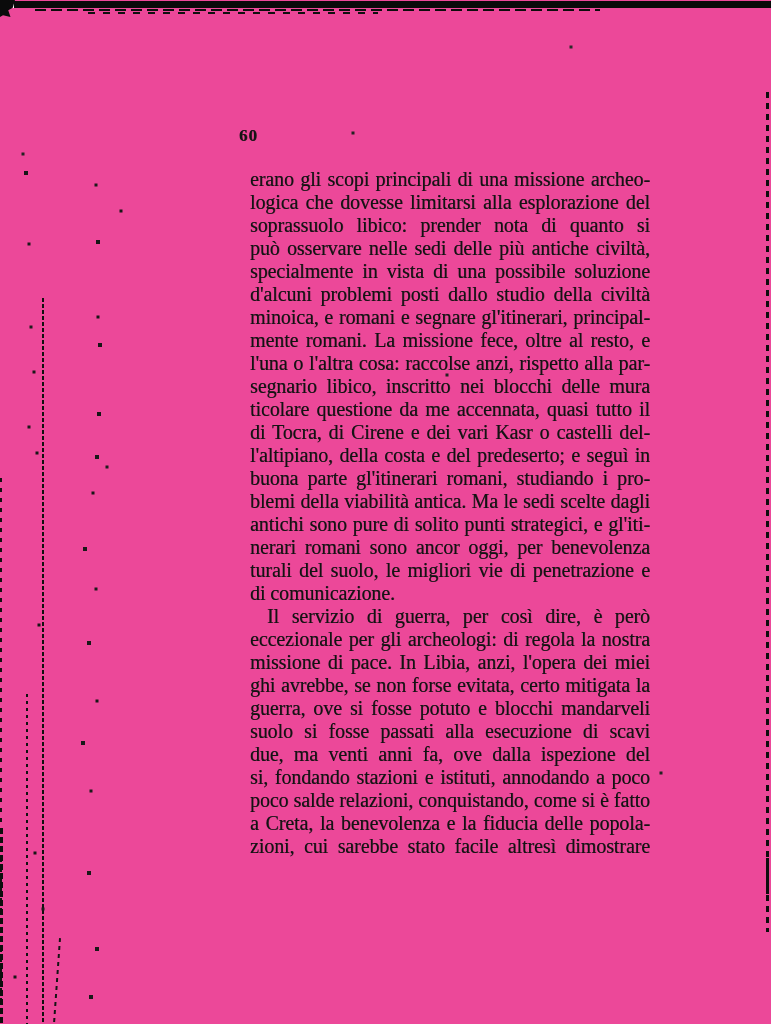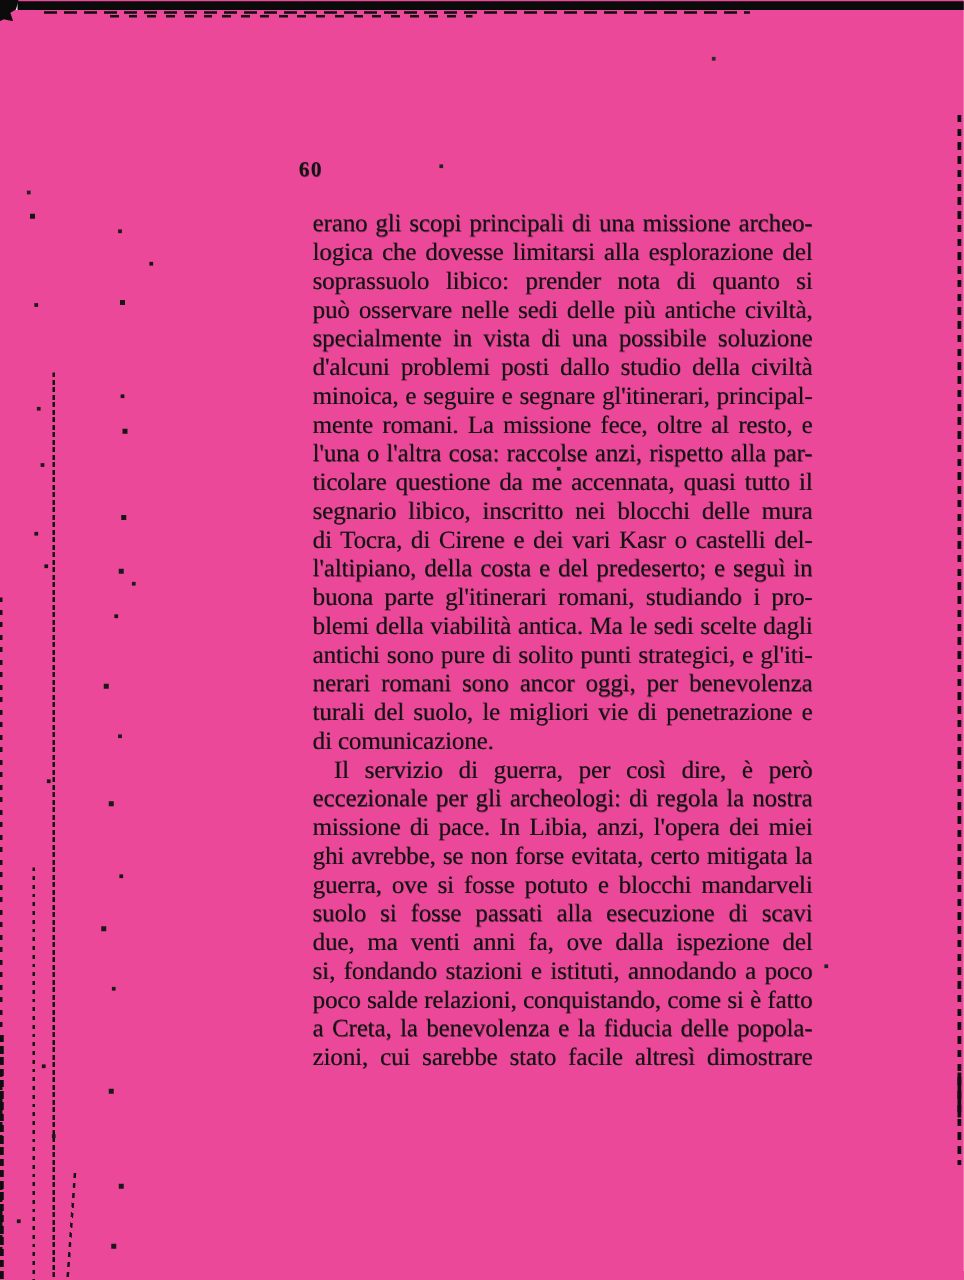--- a/index.html
+++ b/index.html
@@ -123,25 +123,25 @@
   <div class="speckles"></div>
 
   <div class="page-number">60</div>
   <div class="text-block">
       <div class="line">erano gli scopi principali di una missione archeo-</div>
       <div class="line">logica che dovesse limitarsi alla esplorazione del</div>
       <div class="line">soprassuolo libico: prender nota di quanto si</div>
       <div class="line">può osservare nelle sedi delle più antiche civiltà,</div>
       <div class="line">specialmente in vista di una possibile soluzione</div>
       <div class="line">d'alcuni problemi posti dallo studio della civiltà</div>
-      <div class="line">minoica, e seguire e segnare gl'itinerari, principal-</div>
+      <div class="line">minoica, e romani e segnare gl'itinerari, principal-</div>
       <div class="line">mente romani. La missione fece, oltre al resto, e</div>
       <div class="line">l'una o l'altra cosa: raccolse anzi, rispetto alla par-</div>
+      <div class="line">segnario libico, inscritto nei blocchi delle mura</div>
       <div class="line">ticolare questione da me accennata, quasi tutto il</div>
-      <div class="line">segnario libico, inscritto nei blocchi delle mura</div>
       <div class="line">di Tocra, di Cirene e dei vari Kasr o castelli del-</div>
       <div class="line">l'altipiano, della costa e del predeserto; e seguì in</div>
       <div class="line">buona parte gl'itinerari romani, studiando i pro-</div>
       <div class="line">blemi della viabilità antica. Ma le sedi scelte dagli</div>
       <div class="line">antichi sono pure di solito punti strategici, e gl'iti-</div>
       <div class="line">nerari romani sono ancor oggi, per benevolenza na-</div>
       <div class="line">turali del suolo, le migliori vie di penetrazione e</div>
       <div class="line plain">di comunicazione.</div>
       <div class="line indent">Il servizio di guerra, per così dire, è però davvero</div>
       <div class="line">eccezionale per gli archeologi: di regola la nostra è</div>

